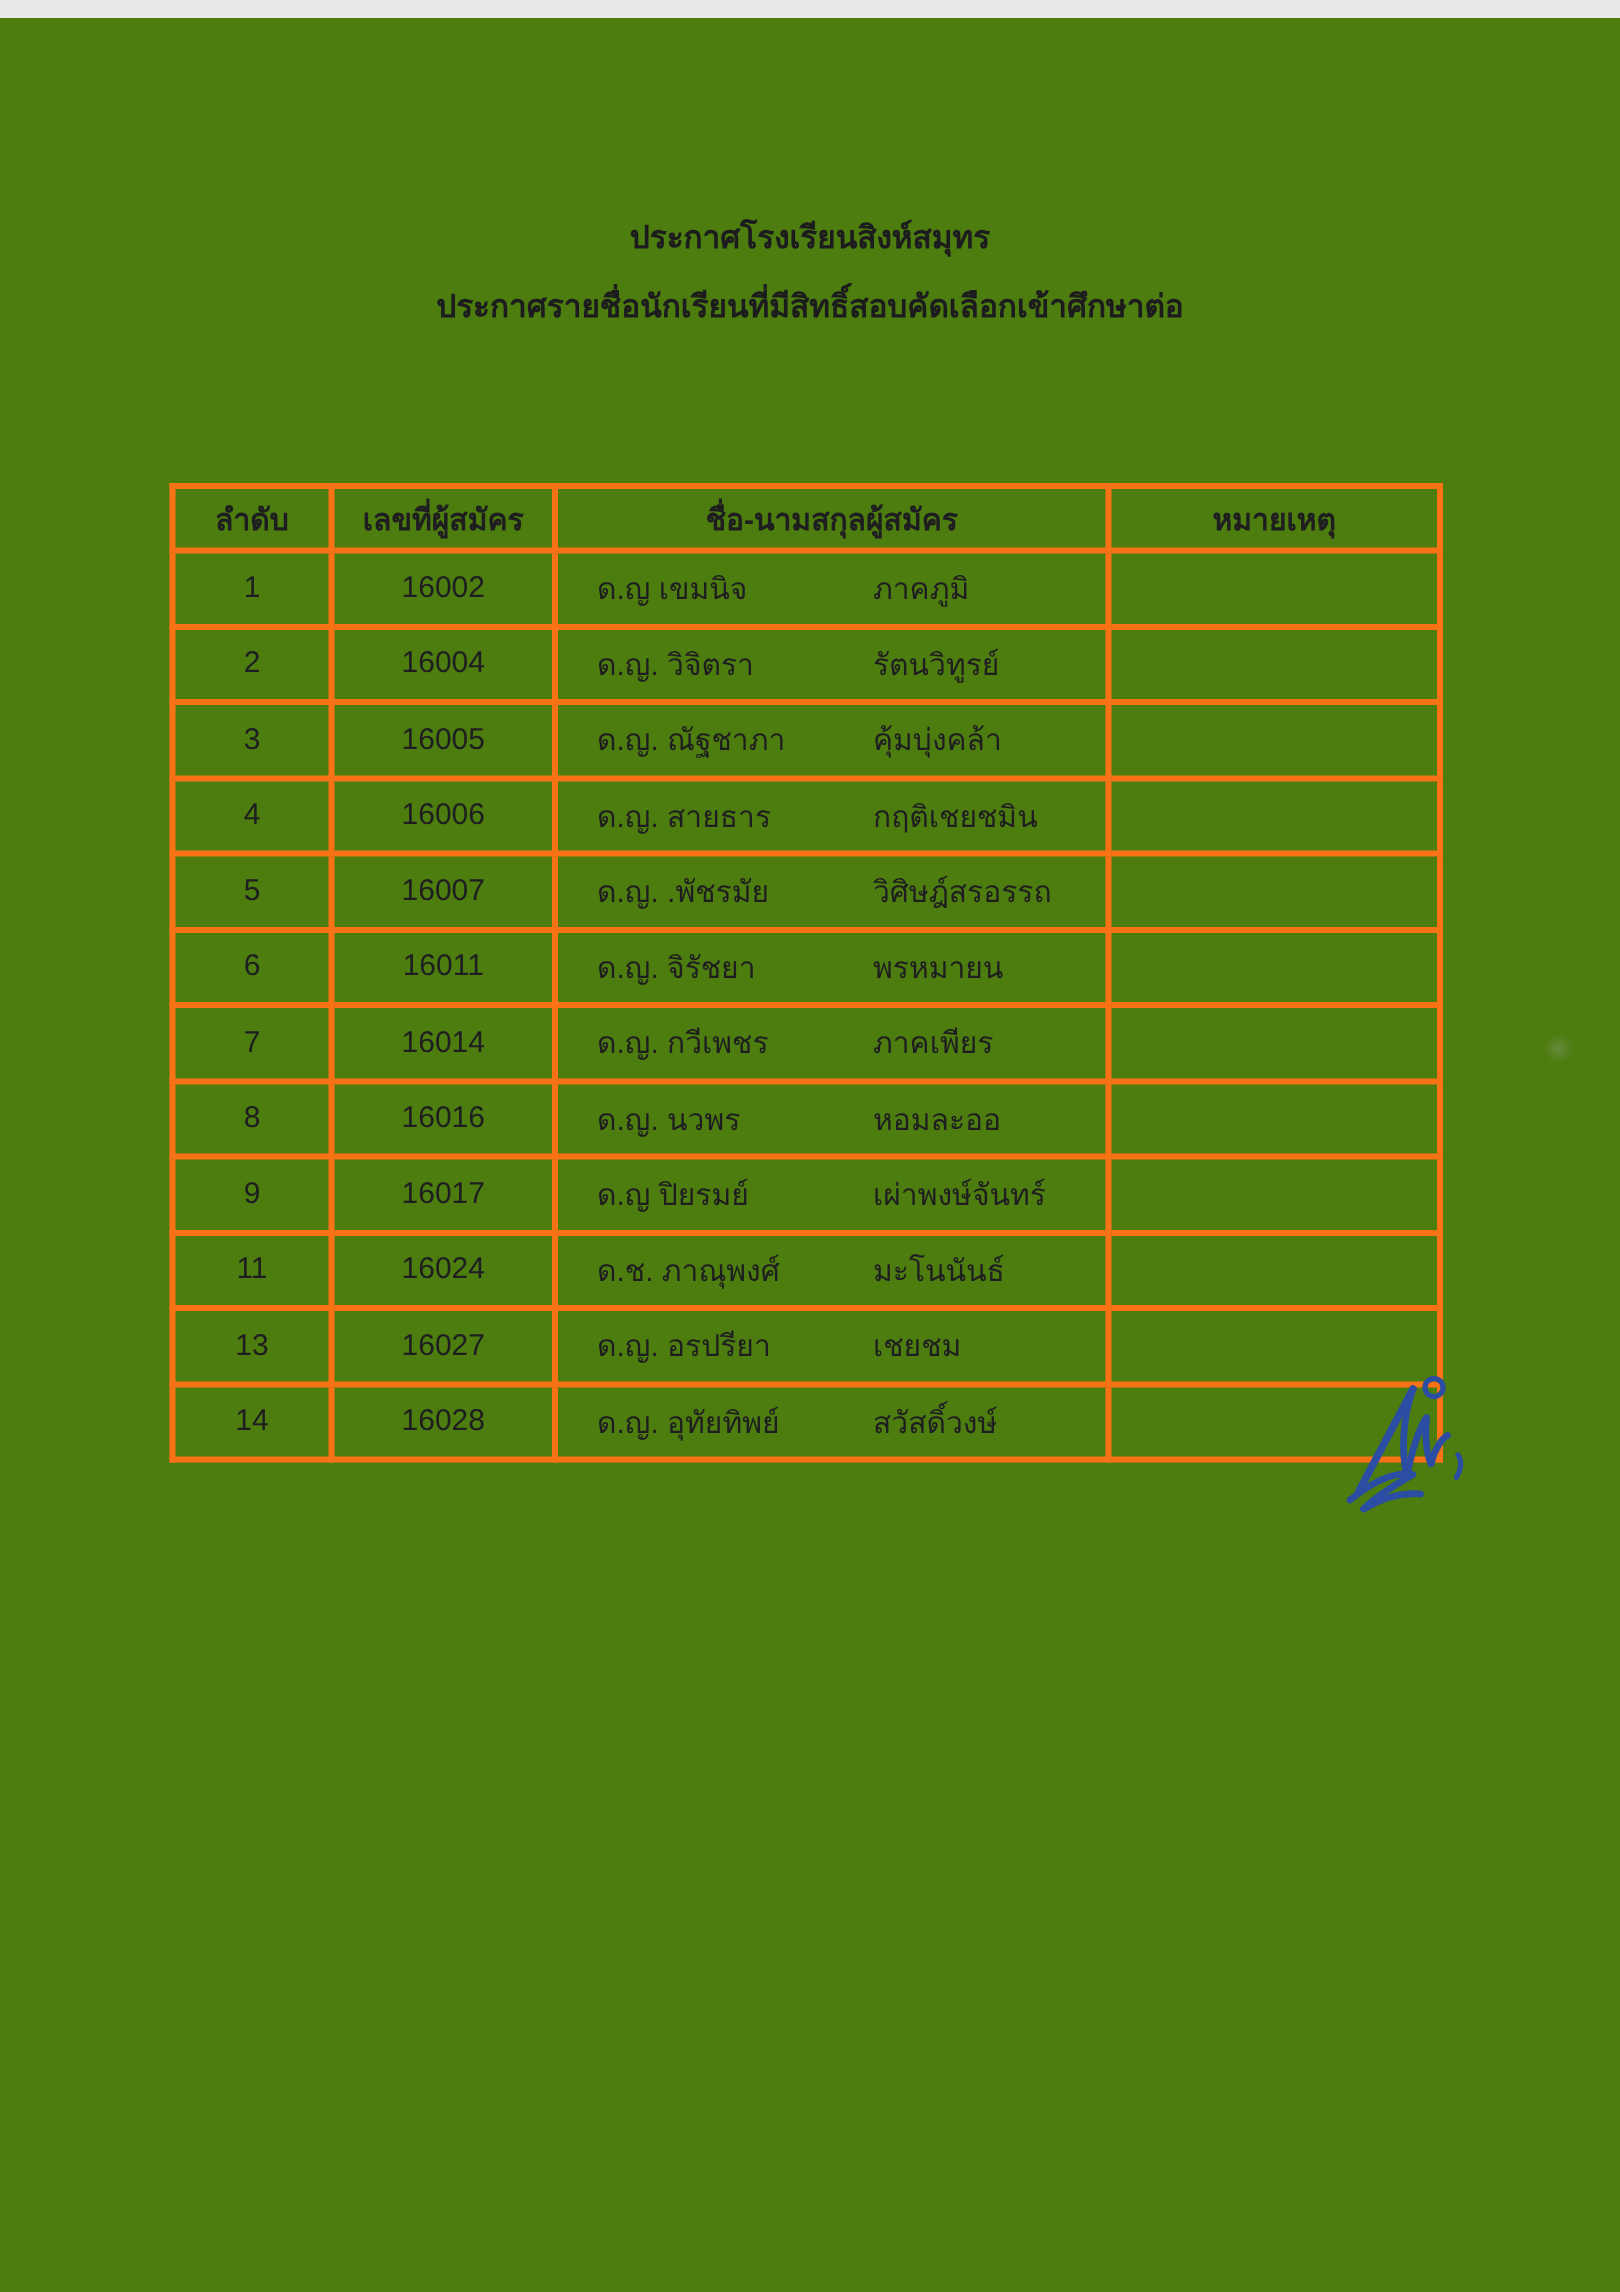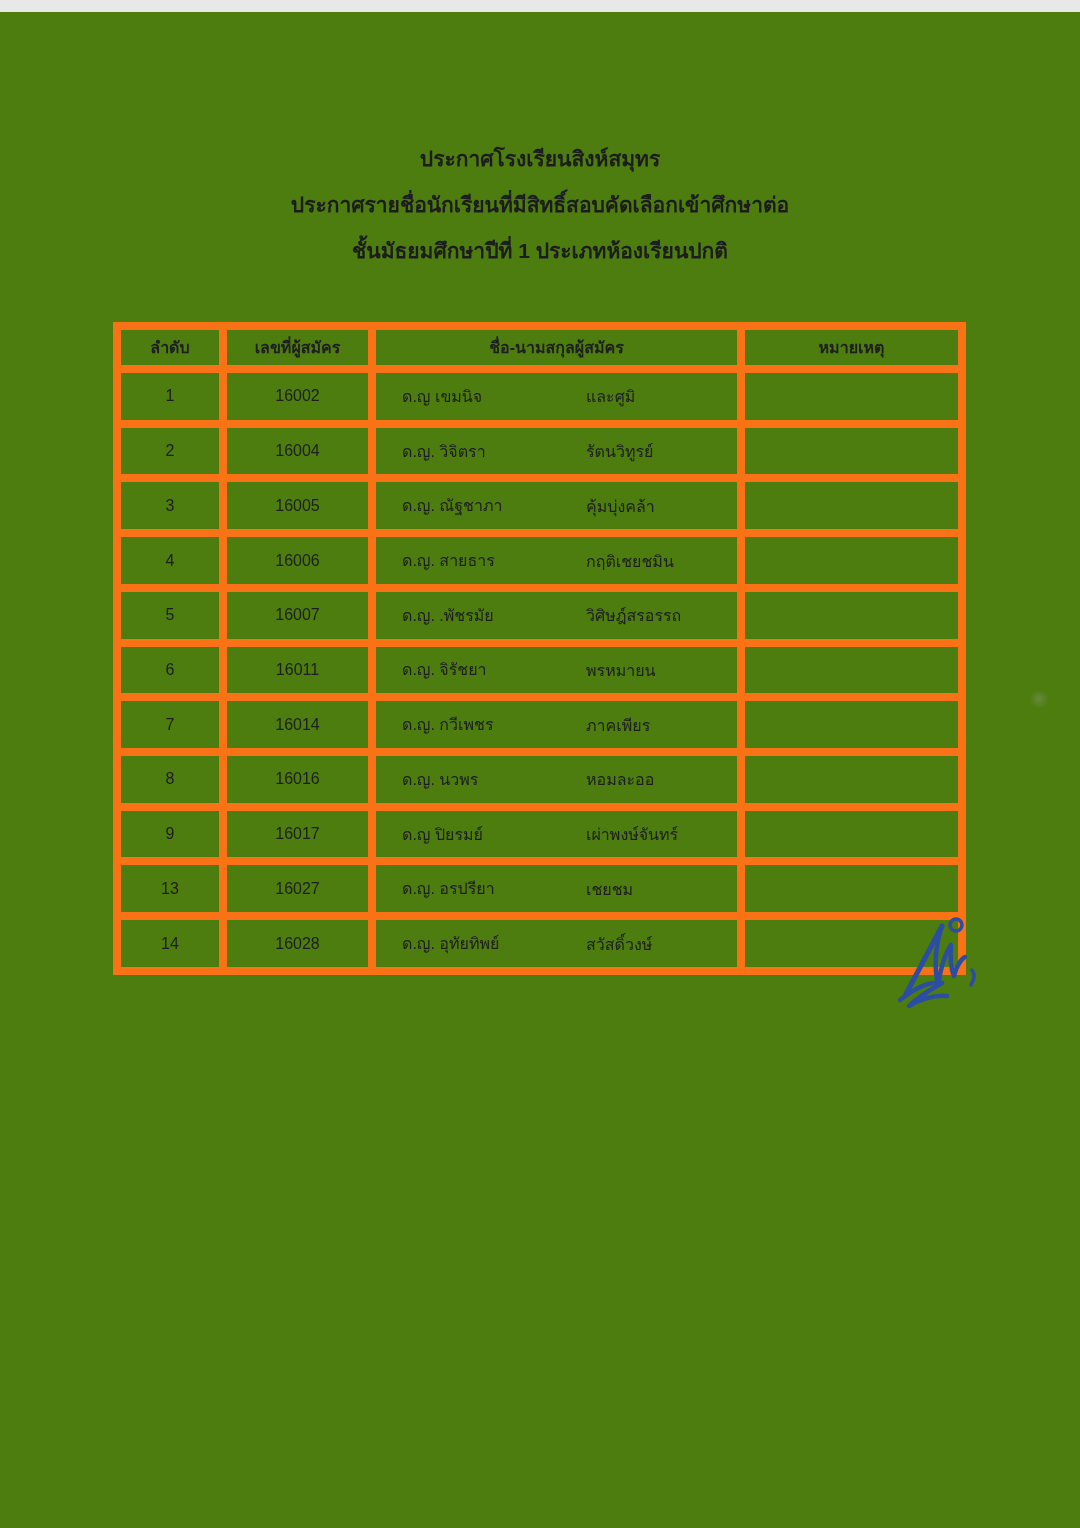--- a/index.html
+++ b/index.html
@@ -31,22 +31,22 @@
   table.roster {
     position: absolute;
     left: 113px;
     top: 310px;
     width: 845px;
     height: 653px;
     border-collapse: collapse;
     table-layout: fixed;
   }
   table.roster th, table.roster td {
-    border: 8px solid #f97316;
-    font-size: 16px;
+    border: 4px solid #f97316;
+    font-size: 20px;
     vertical-align: middle;
     overflow: hidden;
     white-space: nowrap;
   }
   table.roster thead th {
     font-weight: 700;
     height: 43px;
     text-align: center;
   }
   table.roster tbody td { height: 43px; }
@@ -78,21 +78,20 @@
   }
 </style>
 </head>
 <body>
 
 <div class="page">
 
   <header class="doc-header">
     <div class="title-line">ประกาศโรงเรียนสิงห์สมุทร</div>
     <div class="title-line">ประกาศรายชื่อนักเรียนที่มีสิทธิ์สอบคัดเลือกเข้าศึกษาต่อ</div>
-    <div class="title-line">ชั้นมัธยมศึกษาปีที่ 1 ประเภทห้องเรียนปกติ</div>
   </header>
 
   <table class="roster">
     <colgroup>
       <col style="width:106px">
       <col style="width:149px">
       <col style="width:369px">
       <col style="width:221px">
     </colgroup>
     <thead>
@@ -102,21 +101,21 @@
         <th>ชื่อ-นามสกุลผู้สมัคร</th>
         <th>หมายเหตุ</th>
       </tr>
     </thead>
     <tbody id="roster-body">
         <tr>
       <td class="c-no">1</td>
       <td class="c-id">16002</td>
       <td class="c-name">
         <span class="given">ด.ญ เขมนิจ</span>
-        <span class="surname">และศูมิ</span>
+        <span class="surname">ภาคภูมิ</span>
       </td>
       <td class="c-note"></td>
     </tr>
         <tr>
       <td class="c-no">2</td>
       <td class="c-id">16004</td>
       <td class="c-name">
         <span class="given">ด.ญ. วิจิตรา</span>
         <span class="surname">รัตนวิทูรย์</span>
       </td>
@@ -175,20 +174,29 @@
         <span class="surname">หอมละออ</span>
       </td>
       <td class="c-note"></td>
     </tr>
         <tr>
       <td class="c-no">9</td>
       <td class="c-id">16017</td>
       <td class="c-name">
         <span class="given">ด.ญ ปิยรมย์</span>
         <span class="surname">เผ่าพงษ์จันทร์</span>
+      </td>
+      <td class="c-note"></td>
+    </tr>
+        <tr>
+      <td class="c-no">11</td>
+      <td class="c-id">16024</td>
+      <td class="c-name">
+        <span class="given">ด.ช. ภาณุพงศ์</span>
+        <span class="surname">มะโนนันธ์</span>
       </td>
       <td class="c-note"></td>
     </tr>
         <tr>
       <td class="c-no">13</td>
       <td class="c-id">16027</td>
       <td class="c-name">
         <span class="given">ด.ญ. อรปรียา</span>
         <span class="surname">เชยชม</span>
       </td>

